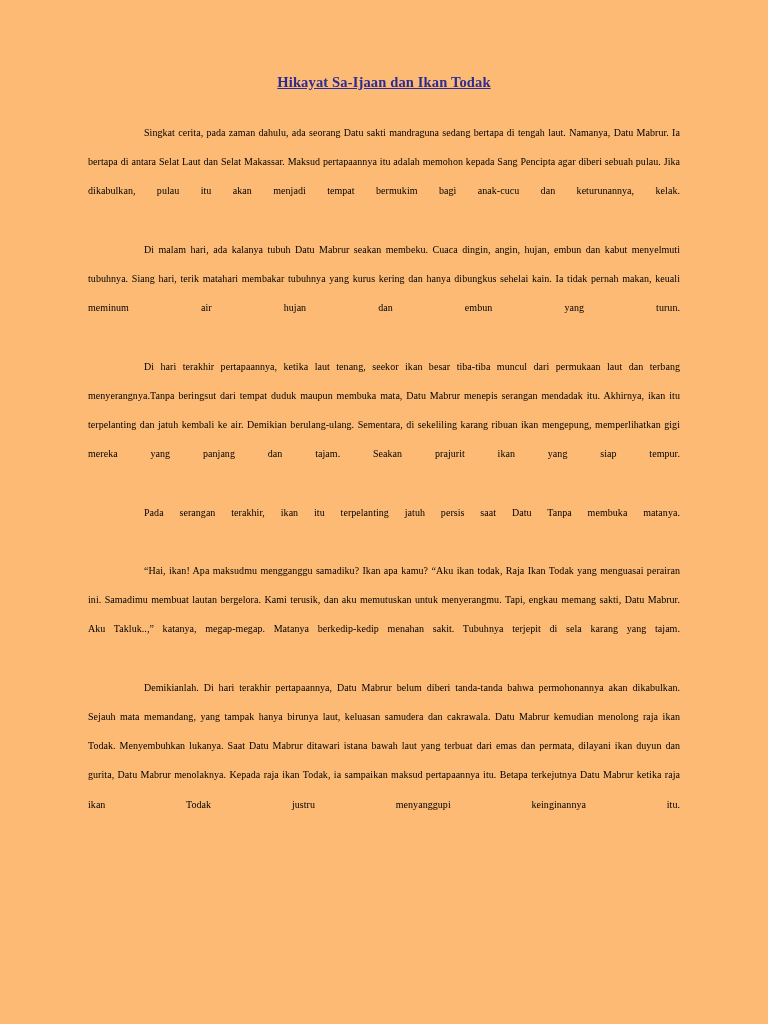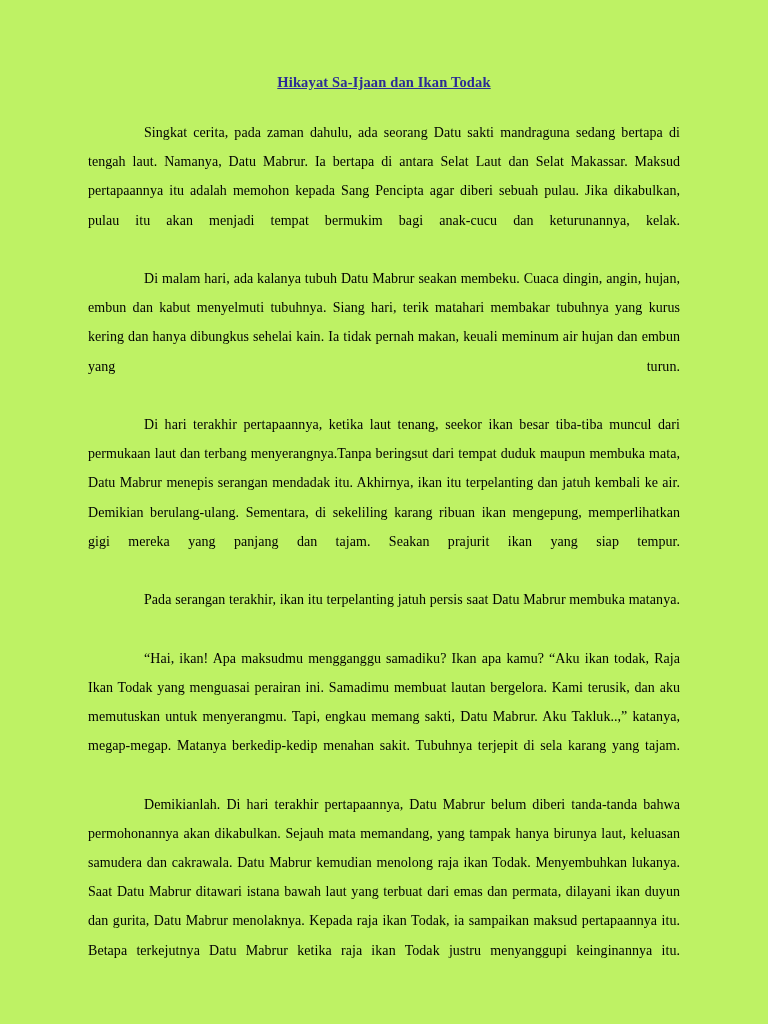--- a/index.html
+++ b/index.html
@@ -15,21 +15,21 @@
     color: #000000;
     -webkit-font-smoothing: antialiased;
   }
 
   .page {
     width: 768px;
     height: 1024px;
     box-sizing: border-box;
     padding: 0;
     position: relative;
-    background: #bef264;
+    background: #fdba74;
   }
 
   .doc-body {
     position: absolute;
     left: 88px;
     top: 72px;
     width: 592px;
   }
 
   .doc-title {
@@ -38,21 +38,21 @@
     font-size: 14.5px;
     line-height: 20px;
     color: #2b2b96;
     text-decoration: underline;
     letter-spacing: 0.15px;
     margin: 0 0 26px 0;
   }
 
   p.para {
     margin: 0;
-    font-size: 14px;
+    font-size: 10px;
     line-height: 29.2px;
     text-align: justify;
     text-justify: inter-word;
     text-indent: 56px;
     letter-spacing: 0.05px;
     word-spacing: 0.2px;
     -webkit-hyphens: none;
     hyphens: none;
   }
 
@@ -67,18 +67,18 @@
 <body>
 
 <div class="page">
   <div class="doc-body">
 
     <h1 class="doc-title">Hikayat Sa-Ijaan dan Ikan Todak</h1>
 
     <p class="para">Singkat cerita, pada zaman dahulu, ada seorang Datu sakti mandraguna sedang bertapa di tengah laut. Namanya, Datu Mabrur. Ia bertapa di antara Selat Laut dan Selat Makassar. Maksud pertapaannya itu adalah memohon kepada Sang Pencipta agar diberi sebuah pulau. Jika dikabulkan, pulau itu akan menjadi tempat bermukim bagi anak-cucu dan keturunannya, kelak.</p>
     <p class="para">Di malam hari, ada kalanya tubuh Datu Mabrur seakan membeku. Cuaca dingin, angin, hujan, embun dan kabut menyelmuti tubuhnya. Siang hari, terik matahari membakar tubuhnya yang kurus kering dan hanya dibungkus sehelai kain. Ia tidak pernah makan, keuali meminum air hujan dan embun yang turun.</p>
     <p class="para">Di hari terakhir pertapaannya, ketika laut tenang, seekor ikan besar tiba-tiba muncul dari permukaan laut dan terbang menyerangnya.Tanpa beringsut dari tempat duduk maupun membuka mata, Datu Mabrur menepis serangan mendadak itu. Akhirnya, ikan itu terpelanting dan jatuh kembali ke air. Demikian berulang-ulang. Sementara, di sekeliling karang ribuan ikan mengepung, memperlihatkan gigi mereka yang panjang dan tajam. Seakan prajurit ikan yang siap tempur.</p>
-    <p class="para">Pada serangan terakhir, ikan itu terpelanting jatuh persis saat Datu Mabrur membuka matanya.</p>
+    <p class="para">Pada serangan terakhir, ikan itu terpelanting jatuh persis saat Datu Tanpa membuka matanya.</p>
     <p class="para">“Hai, ikan! Apa maksudmu mengganggu samadiku? Ikan apa kamu? “Aku ikan todak, Raja Ikan Todak yang menguasai perairan ini. Samadimu membuat lautan bergelora. Kami terusik, dan aku memutuskan untuk menyerangmu. Tapi, engkau memang sakti, Datu Mabrur. Aku Takluk..,” katanya, megap-megap. Matanya berkedip-kedip menahan sakit. Tubuhnya terjepit di sela karang yang tajam.</p>
     <p class="para">Demikianlah. Di hari terakhir pertapaannya, Datu Mabrur belum diberi tanda-tanda bahwa permohonannya akan dikabulkan. Sejauh mata memandang, yang tampak hanya birunya laut, keluasan samudera dan cakrawala. Datu Mabrur kemudian menolong raja ikan Todak. Menyembuhkan lukanya. Saat Datu Mabrur ditawari istana bawah laut yang terbuat dari emas dan permata, dilayani ikan duyun dan gurita, Datu Mabrur menolaknya. Kepada raja ikan Todak, ia sampaikan maksud pertapaannya itu. Betapa terkejutnya Datu Mabrur ketika raja ikan Todak justru menyanggupi keinginannya itu.</p>
 
   </div>
 </div>
 
 </body></html>

